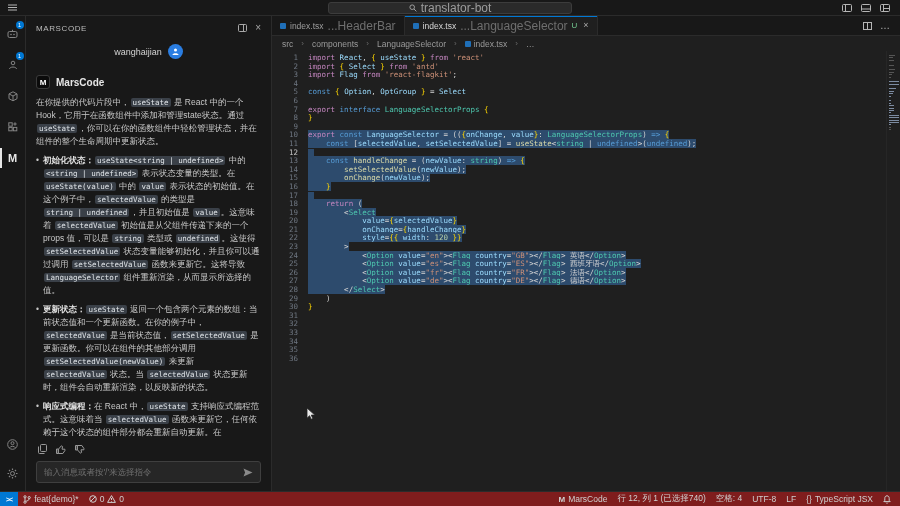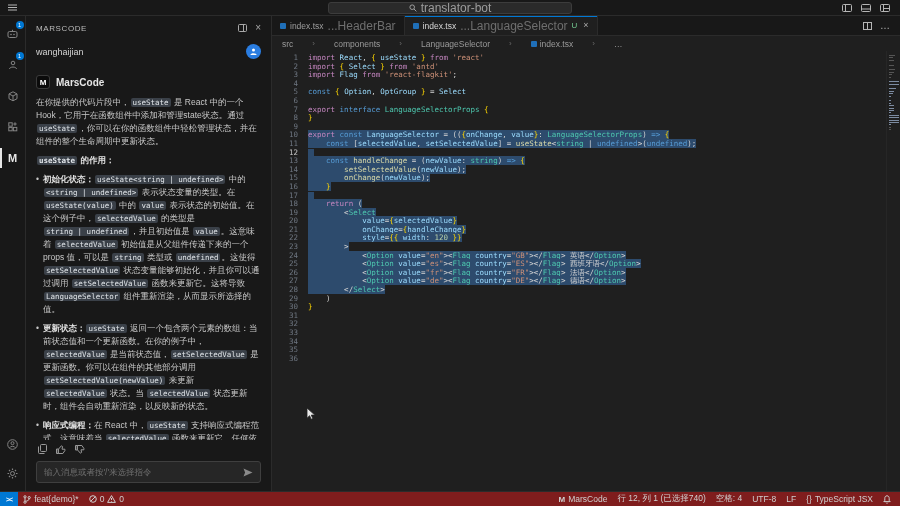--- a/index.html
+++ b/index.html
@@ -37,21 +37,21 @@
   .ab-bottom { margin-top:auto; display:flex; flex-direction:column; gap:9px; padding-bottom:8px; }
 
   
   .sidebar { width:246px; background:#181818; border-right:1px solid #2b2b2b;
     display:flex; flex-direction:column; min-height:0; flex:0 0 auto; }
   .sb-header { height:24px; display:flex; align-items:center; padding:0 10px; flex:0 0 auto; }
   .sb-title { font-size:8px; letter-spacing:.6px; color:#bbbbbb; }
   .sb-header-icons { margin-left:auto; display:flex; align-items:center; gap:8px; color:#a8a8a8; }
   .x-icon { font-size:10px; line-height:1; }
 
-  .user-row { display:flex; align-items:center; justify-content:space-between; gap:6px; padding:4px 10px 0; flex:0 0 auto; }
+  .user-row { display:flex; align-items:center; justify-content:center; gap:6px; padding:4px 10px 0; flex:0 0 auto; }
   .user-name { font-size:9px; color:#d4d4d4; }
   .avatar { width:15px; height:15px; border-radius:50%; background:#2a7de1; display:flex; align-items:center; justify-content:center; }
 
   .user-msg-row { display:flex; justify-content:flex-end; padding:6px 10px 0; flex:0 0 auto; }
   .user-msg { background:#333333; color:#dddddd; font-size:9px; padding:3px 8px; border-radius:4px; }
 
   .bot-header { display:flex; align-items:center; gap:6px; padding:16px 10px 0; flex:0 0 auto; }
   .bot-logo { width:14px; height:14px; border-radius:3px; background:#0b0b0b; border:1px solid #3a3a3a;
     color:#fff; font-size:8px; font-weight:bold; display:flex; align-items:center; justify-content:center; }
   .bot-name { font-size:10px; font-weight:bold; color:#e6e6e6; }
@@ -78,21 +78,21 @@
   .tab { display:flex; align-items:center; gap:4px; padding:0 8px; font-size:8.5px; color:#9d9d9d;
     background:#181818; border-right:1px solid #2b2b2b; }
   .tab.active { background:#1f1f1f; color:#d6d6d6; box-shadow:inset 0 1px 0 #0078d4; }
   .file-icon { width:6px; height:6px; background:#1f6fb8; border-radius:1px; flex:0 0 auto; }
   .tab-path { color:#6e6e6e; font-size:12px; }
   .git-u { color:#73c991; font-size:8px; }
   .tab-close { color:#aaaaaa; font-size:9px; margin-left:2px; line-height:1; }
   .tabbar-actions { margin-left:auto; display:flex; align-items:center; gap:8px; padding:0 9px; color:#b5b5b5; }
   .more-icon { font-size:10px; line-height:1; letter-spacing:1px; }
 
-  .breadcrumb { height:15px; display:flex; align-items:center; gap:19px; padding:0 10px; font-size:8.5px; color:#9a9a9a; flex:0 0 auto; }
+  .breadcrumb { height:15px; display:flex; align-items:center; gap:8px; padding:0 10px; font-size:8.5px; color:#9a9a9a; flex:0 0 auto; }
   .crumb-sep { color:#6a6a6a; font-size:8px; }
   .crumb { display:flex; align-items:center; gap:3px; }
 
   .code-area { flex:1; display:flex; min-height:0; position:relative; }
   .gutter { width:34px; flex:0 0 auto; padding:3px 8px 0 0; text-align:right;
     font:7.5px/8.6px "DejaVu Sans Mono", monospace; color:#6e7681; }
   .ln { height:8.6px; }
   .ln.cur { color:#c6c6c6; }
   .code { flex:1; min-width:0; overflow:hidden; padding:3px 0 0 2px;
     font:7.5px/8.6px "DejaVu Sans Mono", monospace; color:#d4d4d4; }
@@ -242,21 +242,20 @@
       </div>
 
 
       <div class="bot-header">
         <span class="bot-logo">M</span>
         <span class="bot-name">MarsCode</span>
       </div>
 
       <div class="chat-body" id="chat-blocks">
           <div class="cb cb-p"><span><span>在你提供的代码片段中，</span><span class="chip">useState</span><span> 是 React 中的一个 Hook，它用于在函数组件中添加和管理state状态。通过 </span><span class="chip">useState</span><span>，你可以在你的函数组件中轻松管理状态，并在组件的整个生命周期中更新状态。</span></span></div>
-          <div class="cb cb-h"><span><span class="chip">useState</span><span class="bold"> 的作用：</span></span></div>
           <div class="cb cb-li">
             <span class="bullet">•</span>
             <span><span class="bold">初始化状态：</span><span class="chip">useState&lt;string | undefined&gt;</span><span> 中的 </span><span class="chip">&lt;string | undefined&gt;</span><span> 表示状态变量的类型。在 </span><span class="chip">useState(value)</span><span> 中的 </span><span class="chip">value</span><span> 表示状态的初始值。在这个例子中，</span><span class="chip">selectedValue</span><span> 的类型是 </span><span class="chip">string | undefined</span><span>，并且初始值是 </span><span class="chip">value</span><span>。这意味着 </span><span class="chip">selectedValue</span><span> 初始值是从父组件传递下来的一个 props 值，可以是 </span><span class="chip">string</span><span> 类型或 </span><span class="chip">undefined</span><span>。这使得 </span><span class="chip">setSelectedValue</span><span> 状态变量能够初始化，并且你可以通过调用 </span><span class="chip">setSelectedValue</span><span> 函数来更新它。这将导致 </span><span class="chip">LanguageSelector</span><span> 组件重新渲染，从而显示所选择的值。</span></span>
           </div>
           <div class="cb cb-li">
             <span class="bullet">•</span>
             <span><span class="bold">更新状态：</span><span class="chip">useState</span><span> 返回一个包含两个元素的数组：当前状态值和一个更新函数。在你的例子中，</span><span class="chip">selectedValue</span><span> 是当前状态值，</span><span class="chip">setSelectedValue</span><span> 是更新函数。你可以在组件的其他部分调用 </span><span class="chip">setSelectedValue(newValue)</span><span> 来更新 </span><span class="chip">selectedValue</span><span> 状态。当 </span><span class="chip">selectedValue</span><span> 状态更新时，组件会自动重新渲染，以反映新的状态。</span></span>
           </div>
           <div class="cb cb-li">
             <span class="bullet">•</span>

